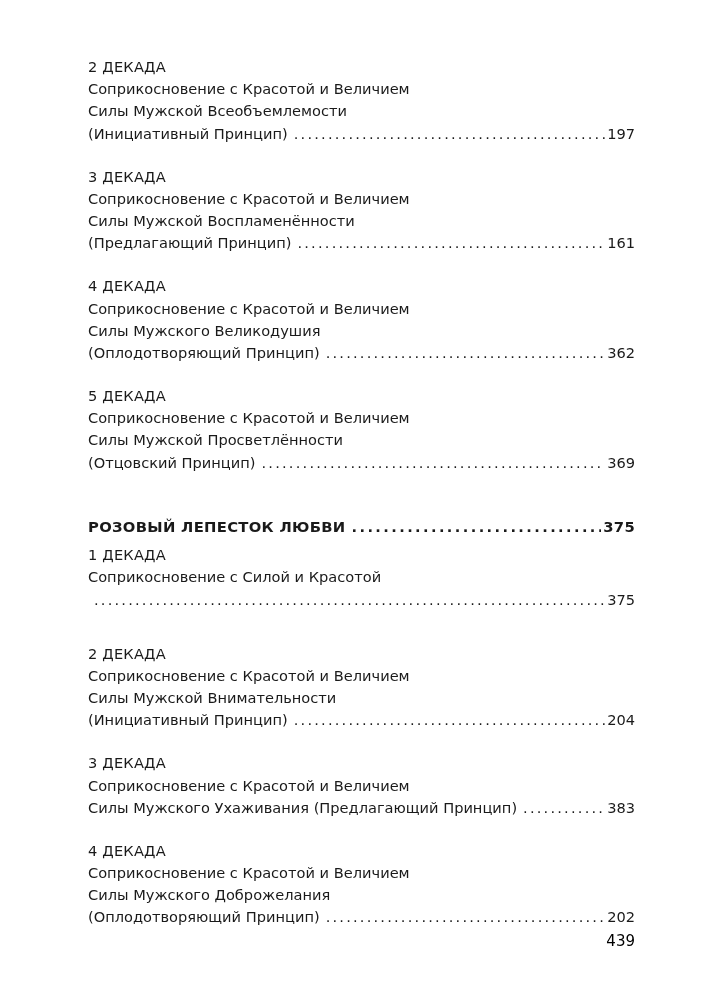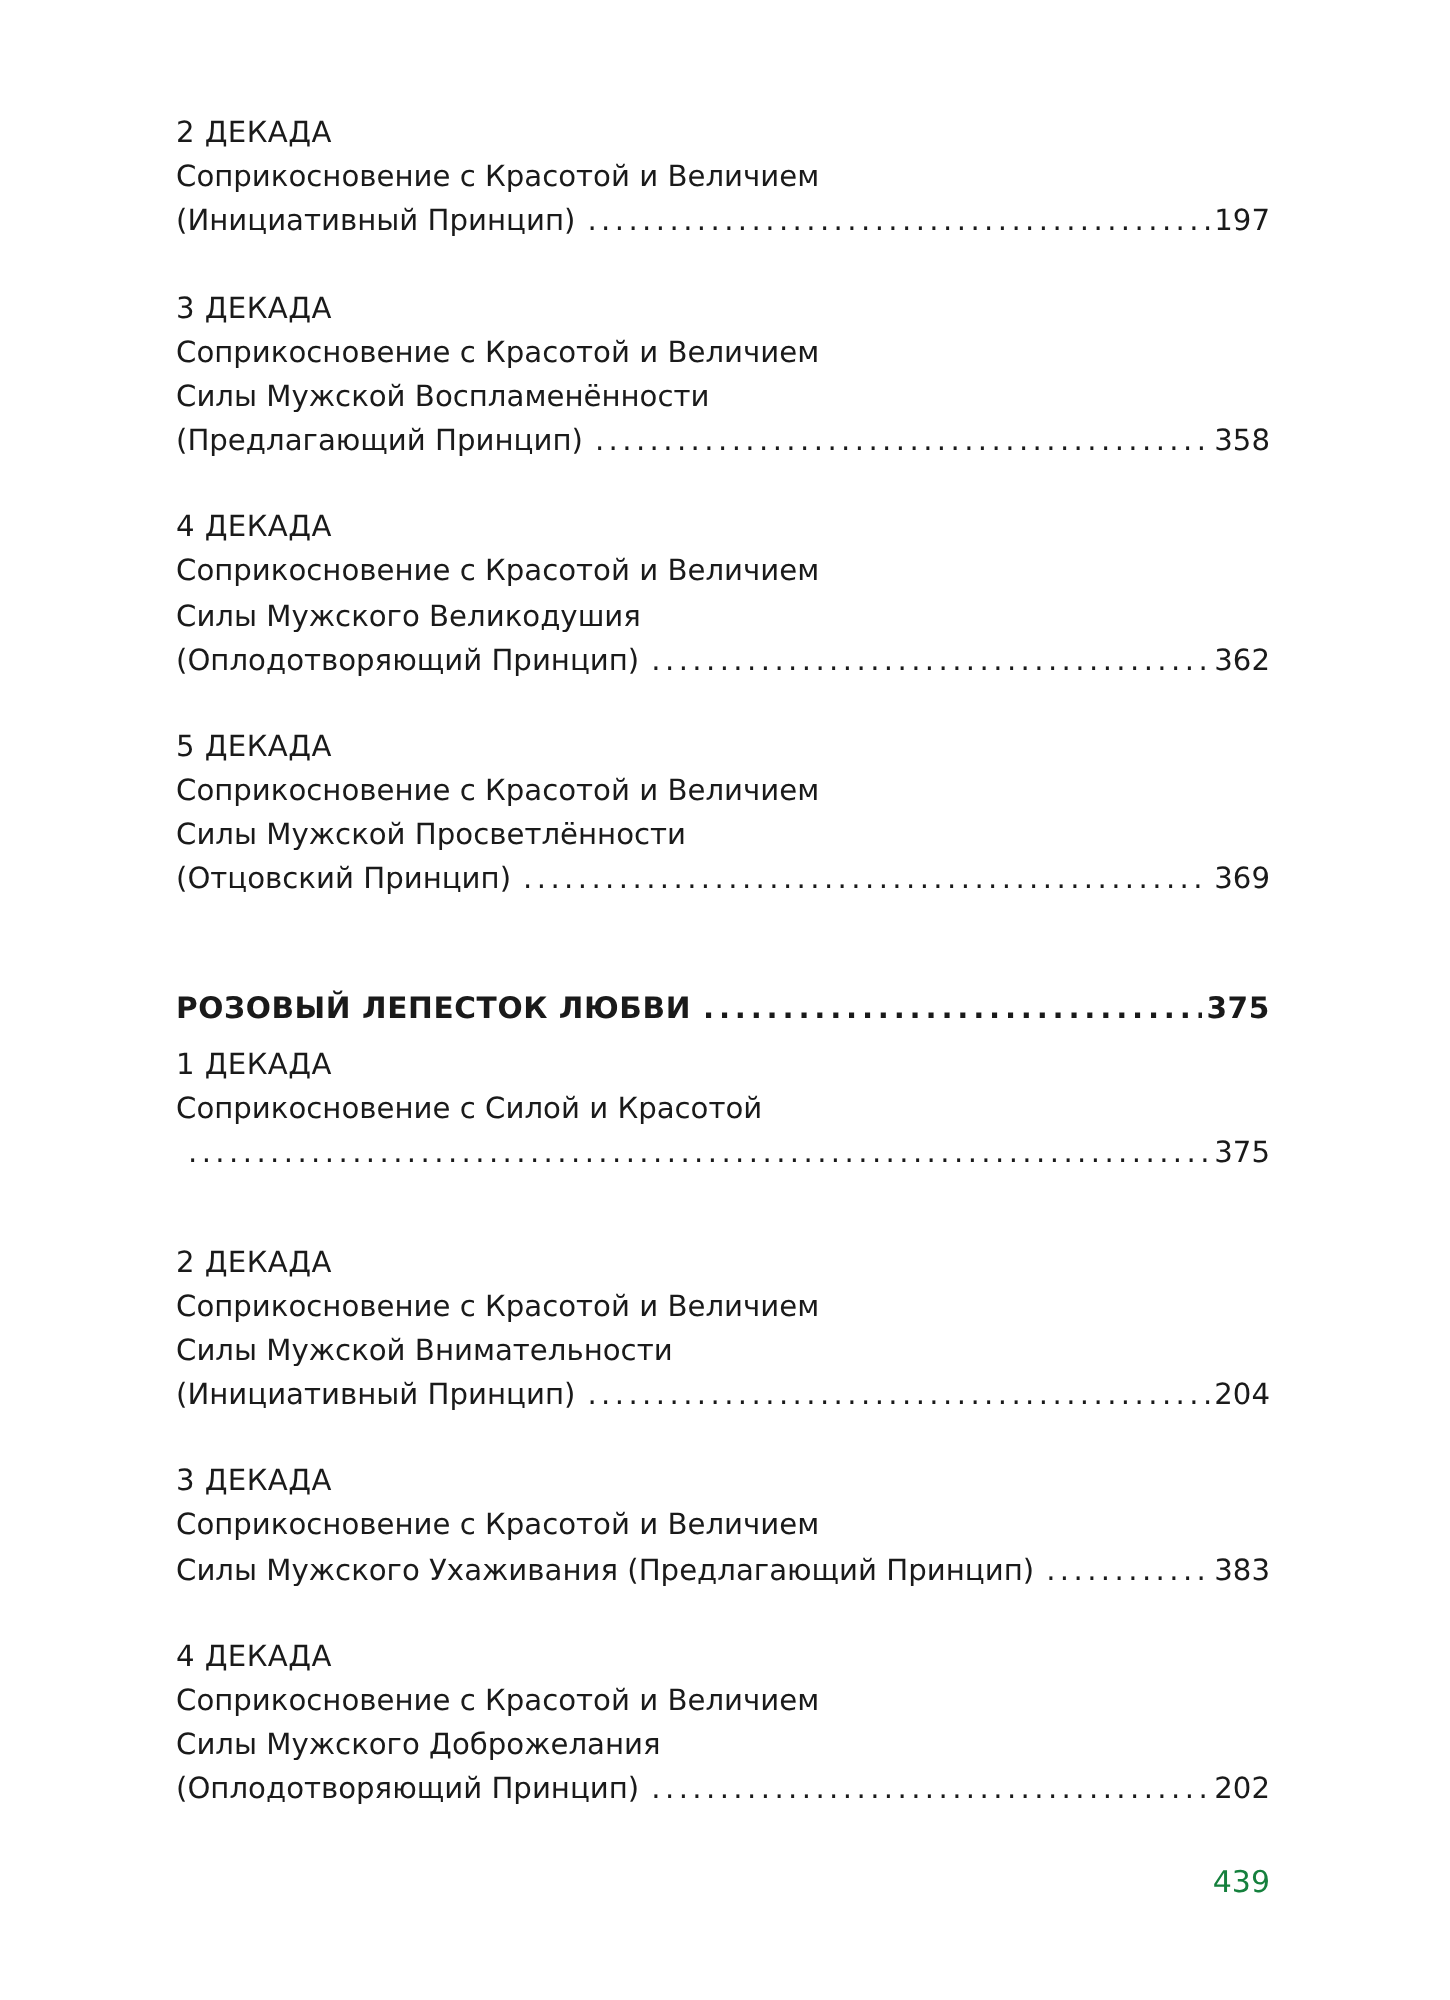--- a/index.html
+++ b/index.html
@@ -78,48 +78,49 @@
   }
   .sub-block {
     margin-top: 6px;
     margin-bottom: 32px;
   }
   .folio {
     position: absolute;
     right: 90px;
     bottom: 46px;
     font-size: 15px;
-    color: #15803d;
+    color: #000000;
     font-variant-numeric: tabular-nums;
   }
 </style>
 </head>
 <body>
 
 <div class="page">
   <div class="toc">
 
     <div class="entry">
       <div class="line decade-head">2 ДЕКАДА</div>
       <div class="line">Соприкосновение с Красотой и Величием</div>
+      <div class="line">Силы Мужской Всеобъемлемости</div>
       <div class="leader-line">
         <span class="leader-text">(Инициативный Принцип)</span>
         <span class="leader-fill">........................................................................................................................................................................................................</span>
         <span class="leader-page">197</span>
       </div>
     </div>
 
     <div class="entry">
       <div class="line decade-head">3 ДЕКАДА</div>
       <div class="line">Соприкосновение с Красотой и Величием</div>
       <div class="line">Силы Мужской Воспламенённости</div>
       <div class="leader-line">
         <span class="leader-text">(Предлагающий Принцип)</span>
         <span class="leader-fill">........................................................................................................................................................................................................</span>
-        <span class="leader-page">358</span>
+        <span class="leader-page">161</span>
       </div>
     </div>
 
     <div class="entry">
       <div class="line decade-head">4 ДЕКАДА</div>
       <div class="line">Соприкосновение с Красотой и Величием</div>
       <div class="line">Силы Мужского Великодушия</div>
       <div class="leader-line">
         <span class="leader-text">(Оплодотворяющий Принцип)</span>
         <span class="leader-fill">........................................................................................................................................................................................................</span>

